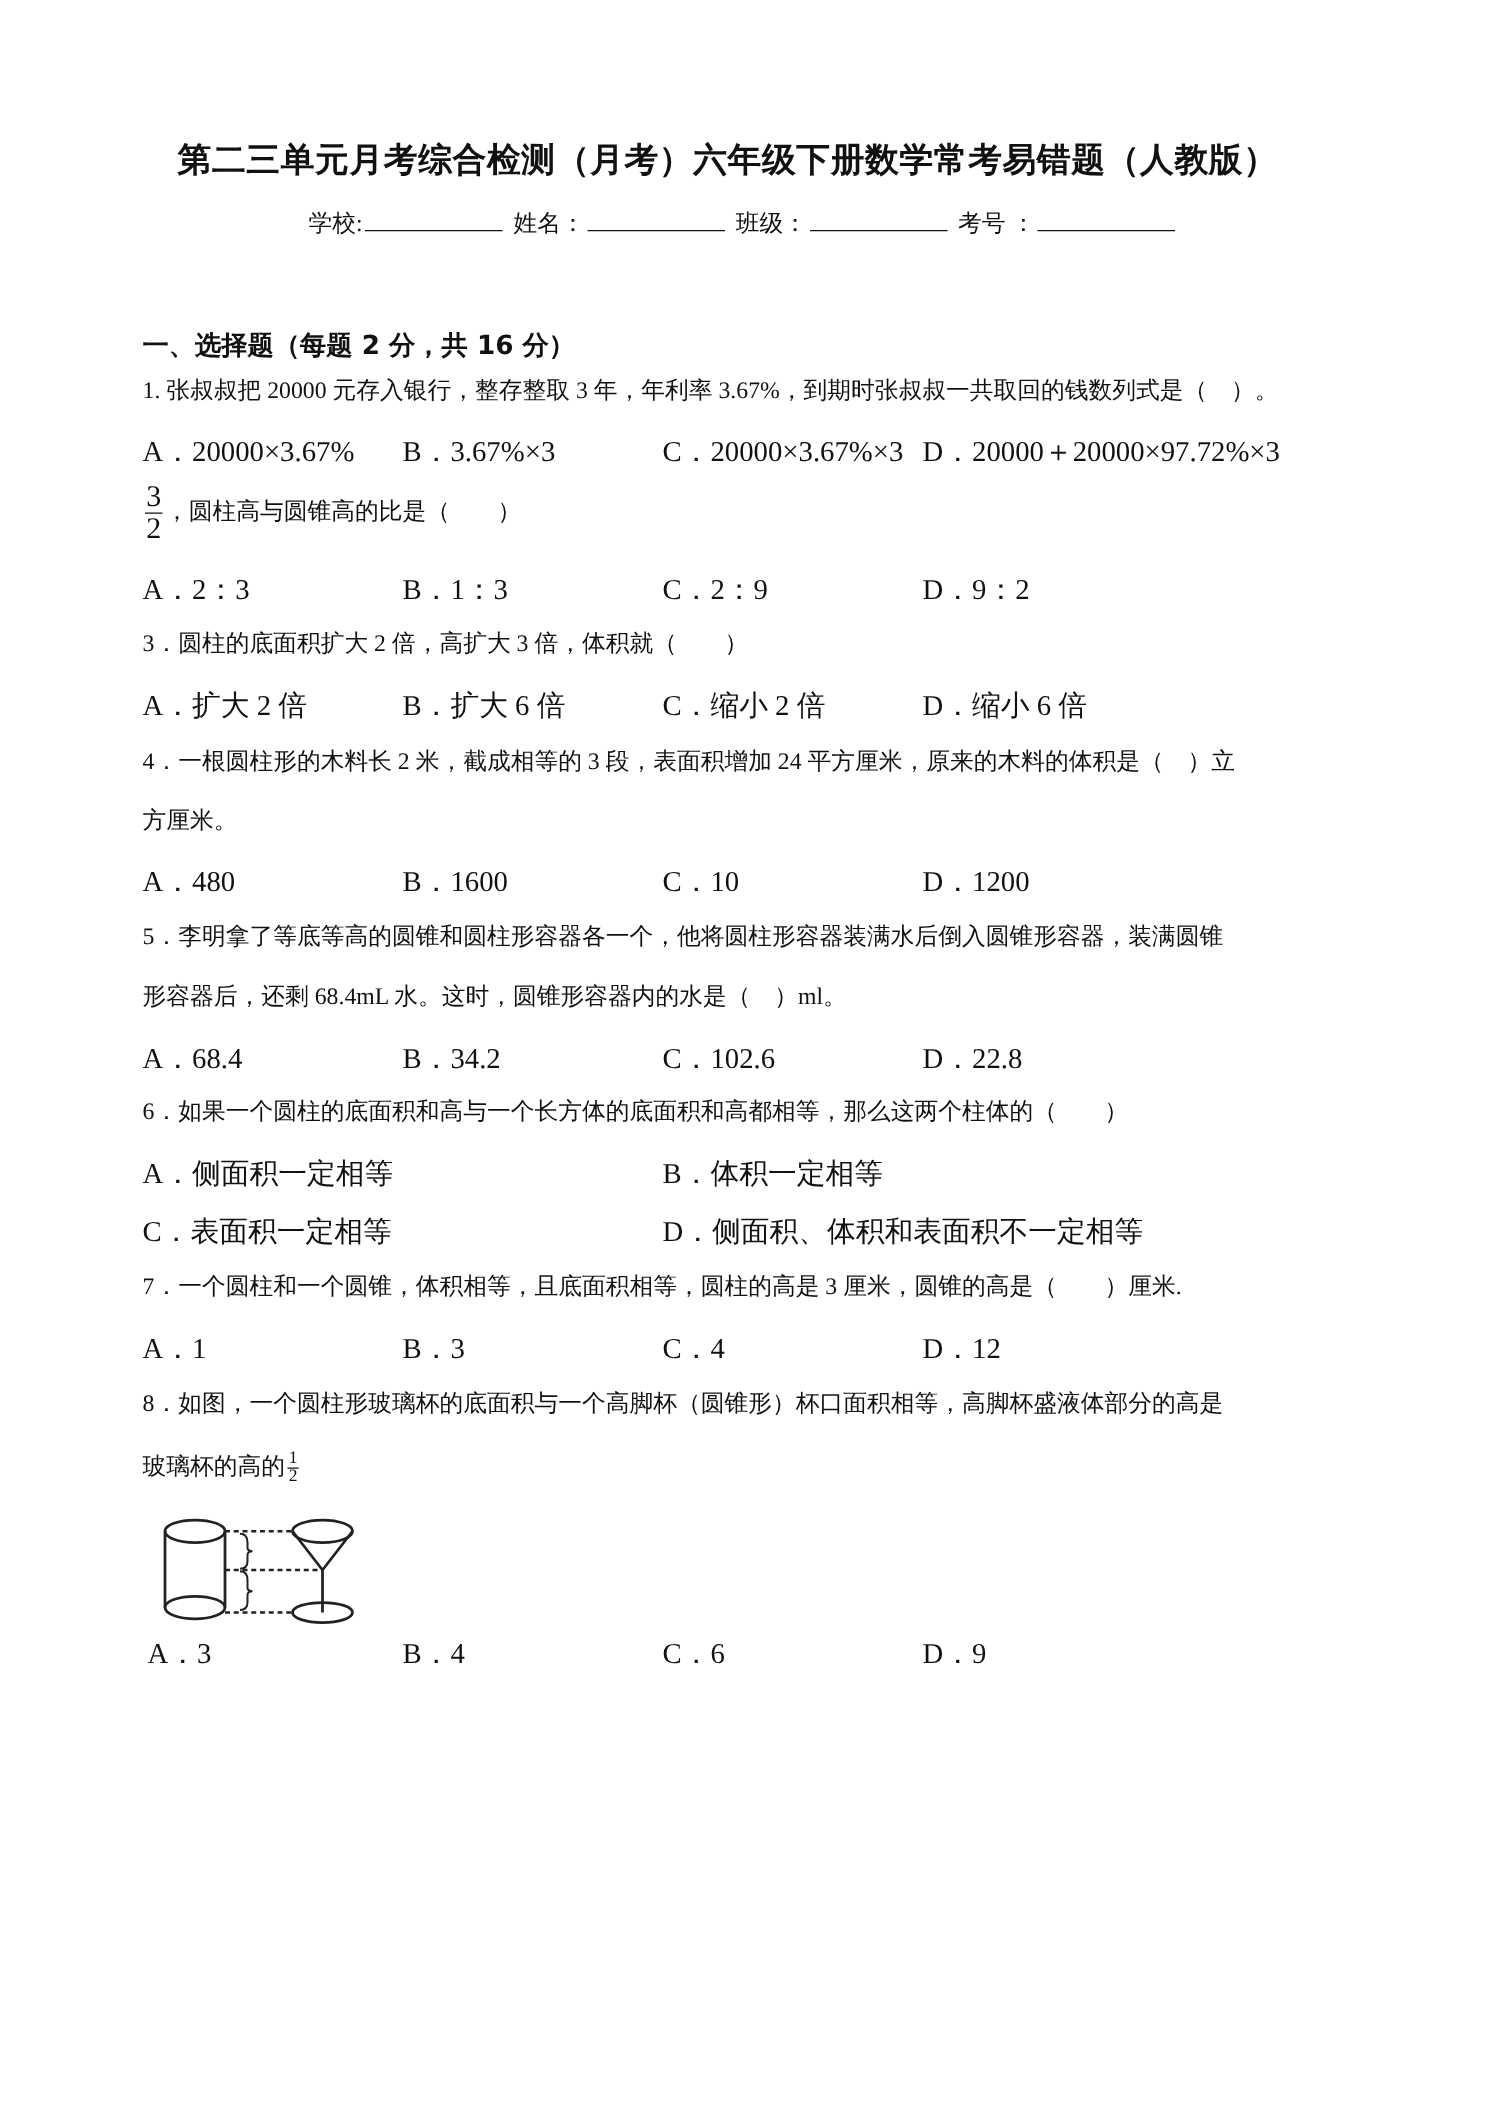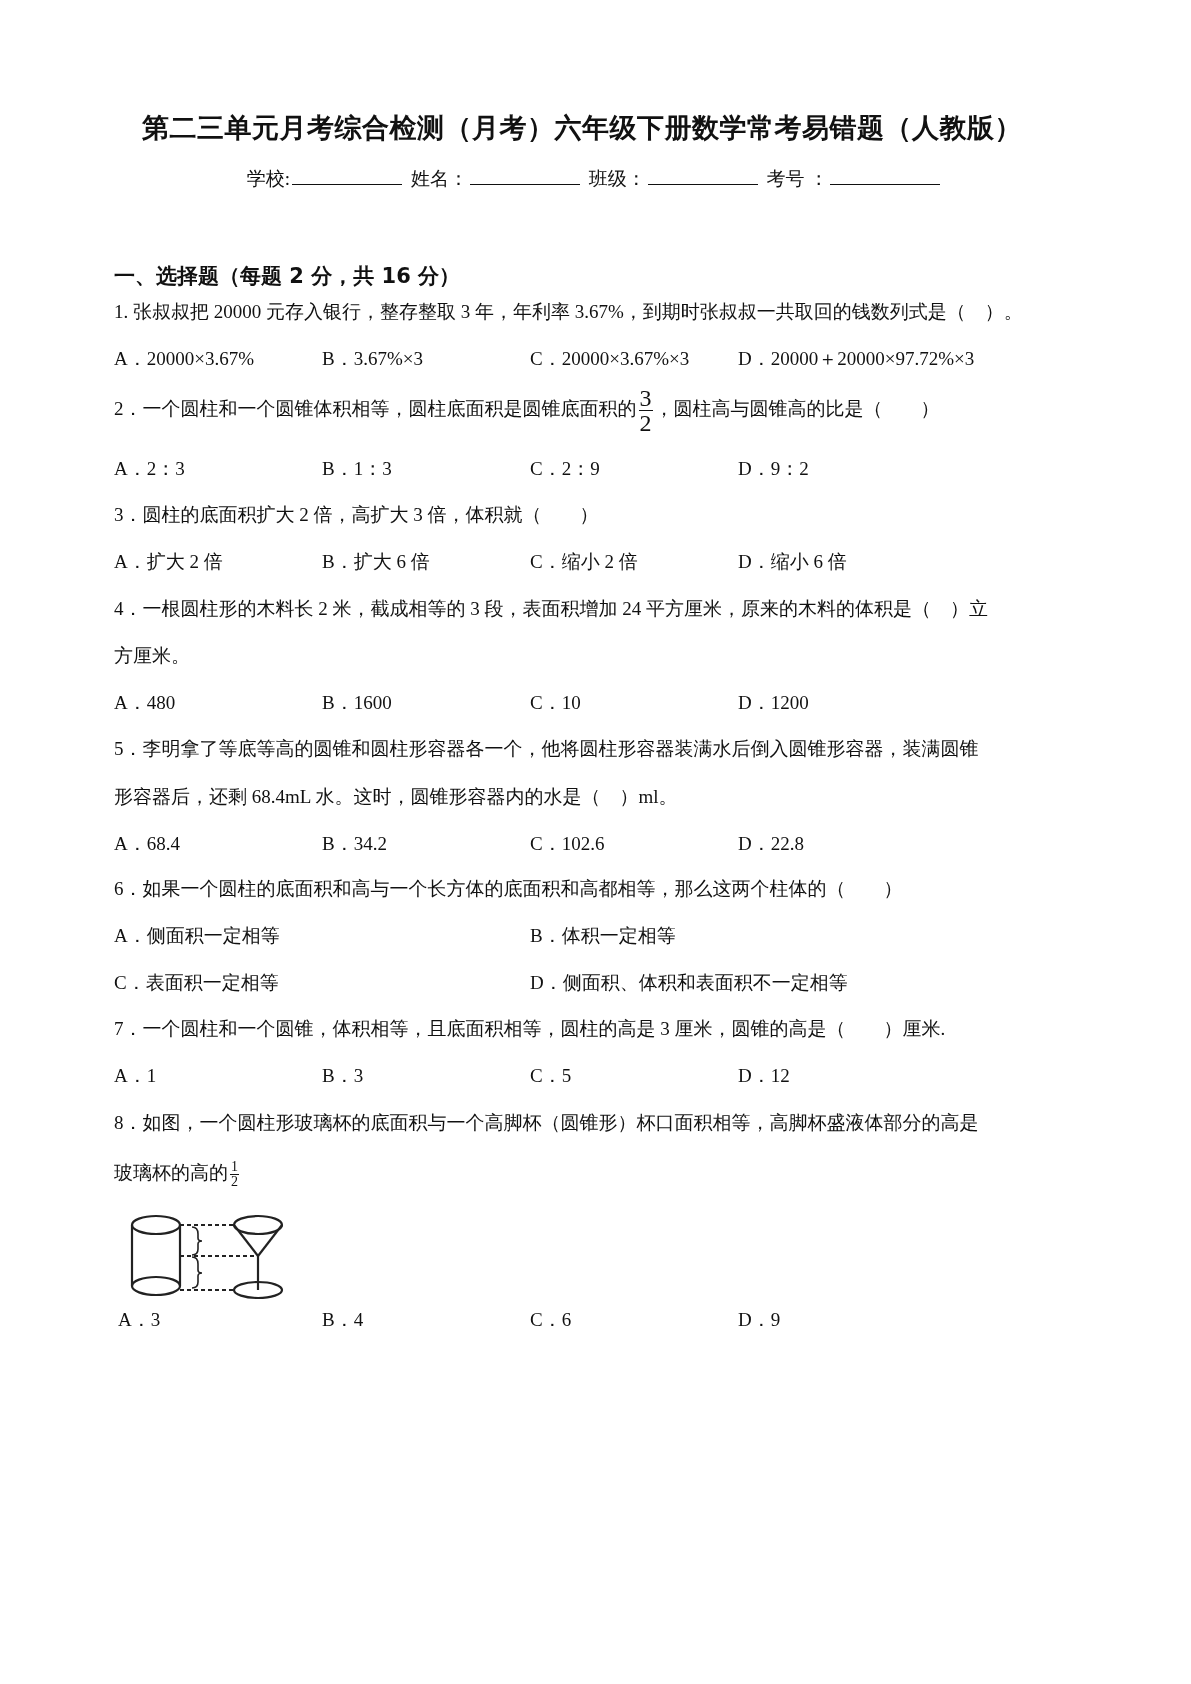--- a/index.html
+++ b/index.html
@@ -5,21 +5,21 @@
   html, body { margin: 0; padding: 0; background: #ffffff; }
   body { width: 1191px; height: 1684px; position: relative; overflow: hidden;
          font-family: "Liberation Serif", "DejaVu Serif", serif; color: #111; }
   .title { position: absolute; top: 110px; left: 0; width: 1164px; text-align: center;
            font-family: "DejaVu Sans", "Liberation Sans", sans-serif; font-weight: bold;
            font-size: 27px; letter-spacing: 0.5px; }
   .info { position: absolute; top: 166px; left: 0; width: 1191px; text-align: center; font-size: 19px; }
   .info .blank { display: inline-block; width: 110px; border-bottom: 1.5px solid #111; height: 16px; vertical-align: baseline; margin: 0 4px 0 2px; }
   .section { position: absolute; left: 114px; top: 262px; font-family: "DejaVu Sans", sans-serif; font-weight: bold; font-size: 21px; }
   .line { position: absolute; left: 114px; font-size: 19px; white-space: nowrap; }
-  .opt { position: absolute; font-size: 19px; white-space: nowrap; }
+  .opt { position: absolute; font-size: 23px; white-space: nowrap; }
   .frac { display: inline-block; vertical-align: middle; text-align: center; line-height: 1; margin: 0 2px; }
   .frac span { display: block; }
   .frac .num { border-bottom: 1.5px solid #111; padding: 0 1px; }
   .frac.big { font-size: 24px; }
   .frac.small { font-size: 14px; }
   .figure { position: absolute; left: 130px; top: 1212px; }
 </style>
 </head>
 <body>
 
@@ -34,21 +34,21 @@
 
 <div class="section">一、选择题（每题 2 分，共 16 分）</div>
 
 <div class="line" style="top:299px">1. 张叔叔把 20000 元存入银行，整存整取 3 年，年利率 3.67%，到期时张叔叔一共取回的钱数列式是（　）。</div>
 <div class="opt" style="top:346px;left:114px">A．20000×3.67%</div>
 <div class="opt" style="top:346px;left:322px">B．3.67%×3</div>
 <div class="opt" style="top:346px;left:530px">C．20000×3.67%×3</div>
 <div class="opt" style="top:346px;left:738px">D．20000＋20000×97.72%×3</div>
 
 <div class="line" style="top:386px">
-  <span>2．一个圆柱和一个圆锥体积相等，圆柱底面积是圆锥底面积的</span><span class="frac big"><span class="num">3</span><span class="den">2</span></span><span>，圆柱高与圆锥高的比是（　　）</span>
+  <span class="frac big"><span class="num">3</span><span class="den">2</span></span><span>，圆柱高与圆锥高的比是（　　）</span>
 </div>
 <div class="opt" style="top:456px;left:114px">A．2：3</div>
 <div class="opt" style="top:456px;left:322px">B．1：3</div>
 <div class="opt" style="top:456px;left:530px">C．2：9</div>
 <div class="opt" style="top:456px;left:738px">D．9：2</div>
 
 <div class="line" style="top:502px">3．圆柱的底面积扩大 2 倍，高扩大 3 倍，体积就（　　）</div>
 <div class="opt" style="top:549px;left:114px">A．扩大 2 倍</div>
 <div class="opt" style="top:549px;left:322px">B．扩大 6 倍</div>
 <div class="opt" style="top:549px;left:530px">C．缩小 2 倍</div>
@@ -70,21 +70,21 @@
 
 <div class="line" style="top:876px">6．如果一个圆柱的底面积和高与一个长方体的底面积和高都相等，那么这两个柱体的（　　）</div>
 <div class="opt" style="top:923px;left:114px">A．侧面积一定相等</div>
 <div class="opt" style="top:923px;left:530px">B．体积一定相等</div>
 <div class="opt" style="top:970px;left:114px">C．表面积一定相等</div>
 <div class="opt" style="top:970px;left:530px">D．侧面积、体积和表面积不一定相等</div>
 
 <div class="line" style="top:1016px">7．一个圆柱和一个圆锥，体积相等，且底面积相等，圆柱的高是 3 厘米，圆锥的高是（　　）厘米.</div>
 <div class="opt" style="top:1063px;left:114px">A．1</div>
 <div class="opt" style="top:1063px;left:322px">B．3</div>
-<div class="opt" style="top:1063px;left:530px">C．5</div>
+<div class="opt" style="top:1063px;left:530px">C．4</div>
 <div class="opt" style="top:1063px;left:738px">D．12</div>
 
 <div class="line" style="top:1110px">8．如图，一个圆柱形玻璃杯的底面积与一个高脚杯（圆锥形）杯口面积相等，高脚杯盛液体部分的高是</div>
 <div class="line" style="top:1160px">
   <span>玻璃杯的高的</span><span class="frac small"><span class="num">1</span><span class="den">2</span></span>
 </div>
 
 <div class="figure">
   <svg width="160" height="90" viewBox="0 0 160 90">
     <g fill="none" stroke="#222" stroke-width="2.2">

